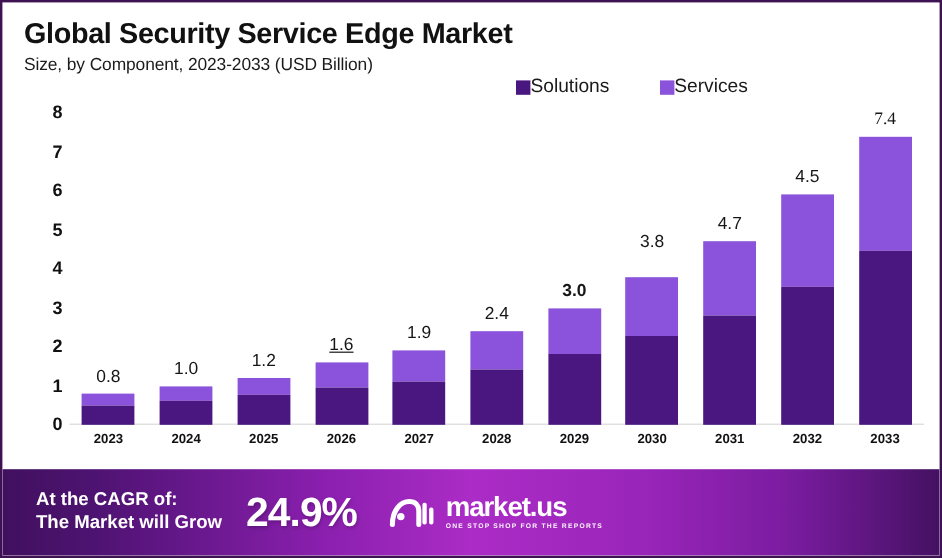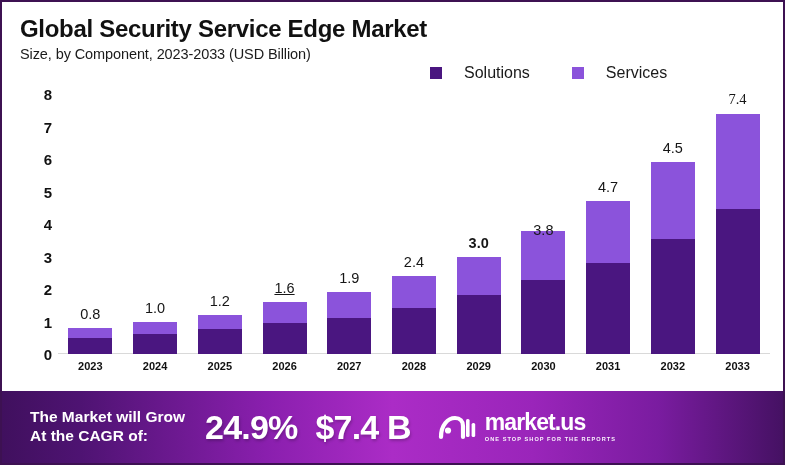--- a/index.html
+++ b/index.html
@@ -27,21 +27,21 @@
   .chart-subtitle {
     font-size: 14.5px; color: #1b1b1b; margin-top: 4px;
     letter-spacing: -0.1px; white-space: nowrap;
   }
 
   
   .legend {
     position: absolute; top: 62px; left: 428px;
     display: flex; align-items: center; gap: 42px;
   }
-  .legend-item { display: flex; align-items: center; gap: 22px; }
+  .legend-item { display: flex; align-items: center; gap: 0; }
   .legend-swatch { width: 12px; height: 12px; display: block; }
   .legend-label { font-size: 16px; color: #1a1a1a; white-space: nowrap; }
 
   
   .plot {
     position: absolute;
     left: 56px; top: 92px;
     width: 712px; height: 260px;
   }
   .axis-labels {
@@ -204,21 +204,21 @@
         </div>
         <div class="bar-group">
           <div class="bar-value" style="bottom: 103.5px; font-weight: bold;">3.0</div>
           <div class="bar-stack">
             <span class="seg" style="height: 38.025px; background: rgb(139, 83, 219);"></span>
             <span class="seg" style="height: 59.475px; background: rgb(74, 22, 128);"></span>
           </div>
           <div class="xtick">2029</div>
         </div>
         <div class="bar-group">
-          <div class="bar-value" style="bottom: 116px;">3.8</div>
+          <div class="bar-value" style="bottom: 144px;">3.8</div>
           <div class="bar-stack">
             <span class="seg" style="height: 49.725px; background: rgb(139, 83, 219);"></span>
             <span class="seg" style="height: 73.775px; background: rgb(74, 22, 128);"></span>
           </div>
           <div class="xtick">2030</div>
         </div>
         <div class="bar-group">
           <div class="bar-value" style="bottom: 158.75px;">4.7</div>
           <div class="bar-stack">
             <span class="seg" style="height: 61.75px; background: rgb(139, 83, 219);"></span>
@@ -240,26 +240,25 @@
             <span class="seg" style="height: 95.875px; background: rgb(139, 83, 219);"></span>
             <span class="seg" style="height: 144.625px; background: rgb(74, 22, 128);"></span>
           </div>
           <div class="xtick">2033</div>
         </div>
       </div>
   </div>
 
   <div class="footer">
     <div class="f-text f-cagr">
+      <div>At the CAGR of:</div>
       <div>The Market will Grow</div>
-      <div>At the CAGR of:</div>
     </div>
     <div class="f-big f-stat1">24.9%</div>
 
-    <div class="f-big f-stat2">$7.4 B</div>
 
     <div class="logo">
       <span class="logo-mark">
         <svg viewBox="0 0 40 30" width="40" height="30" aria-hidden="true">
           <path d="M4 25 C4 13, 11 6, 18 6 C23 6, 26 9, 26 14 L26 25" fill="none" stroke="#ffffff" stroke-width="4.2" stroke-linecap="round"></path>
           <circle cx="11" cy="18.5" r="3.1" fill="#ffffff"></circle>
           <rect x="29" y="7" width="3.6" height="18" rx="1.6" fill="#ffffff"></rect>
           <rect x="34.6" y="11" width="3.6" height="14" rx="1.6" fill="#ffffff"></rect>
         </svg>
       </span>

